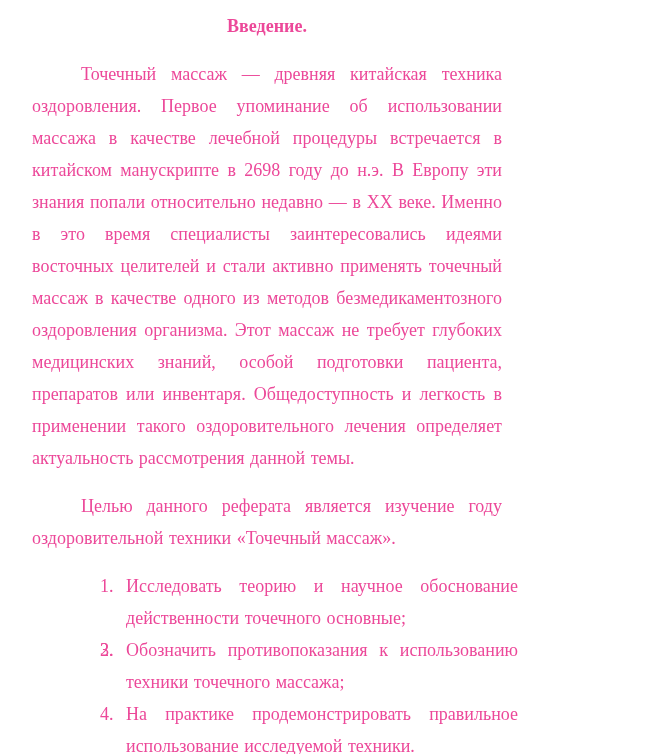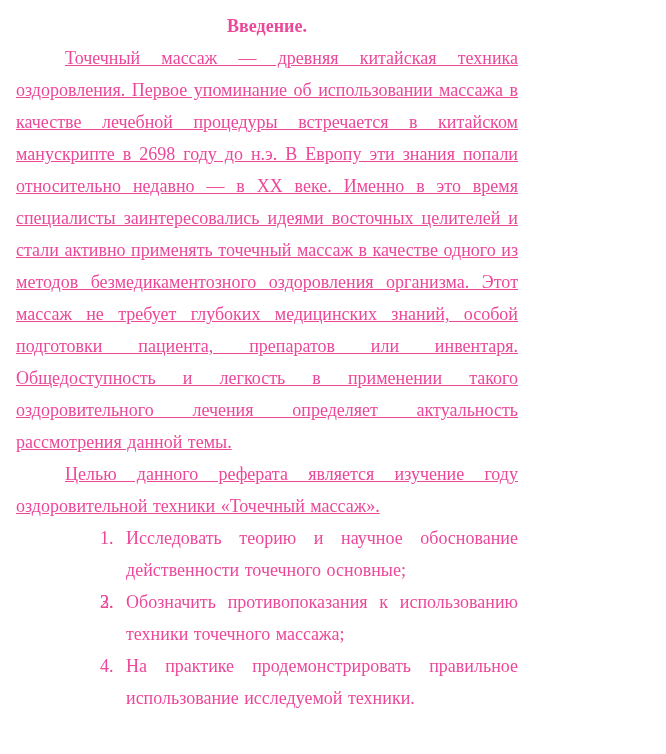--- a/index.html
+++ b/index.html
@@ -22,27 +22,26 @@
     line-height: 32px;
   }
   .title {
     margin: 0;
     text-align: center;
     font-weight: bold;
     font-size: 18px;
     line-height: 32px;
   }
   .para {
-    margin: 0;
+    margin: 16px;
     text-align: justify;
     text-align-last: left;
     text-indent: 49px;
     word-spacing: 1px;
     hyphens: none;
-    text-decoration: underline;
   }
   .task-list {
     margin: 0;
     padding: 0;
     list-style: none;
   }
   .task-item {
     position: relative;
     margin: 0 0 0 84px;
     padding-left: 26px;

